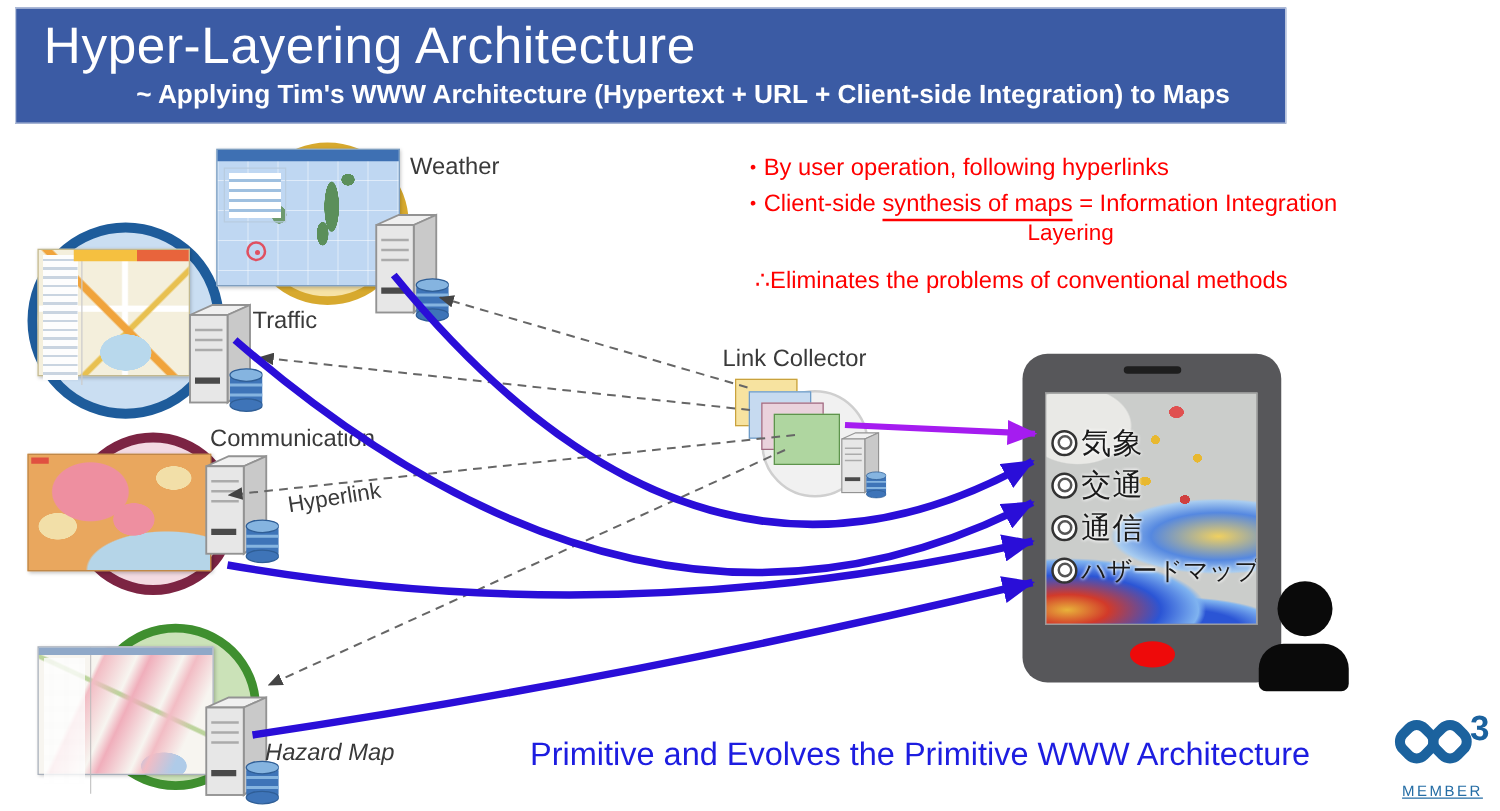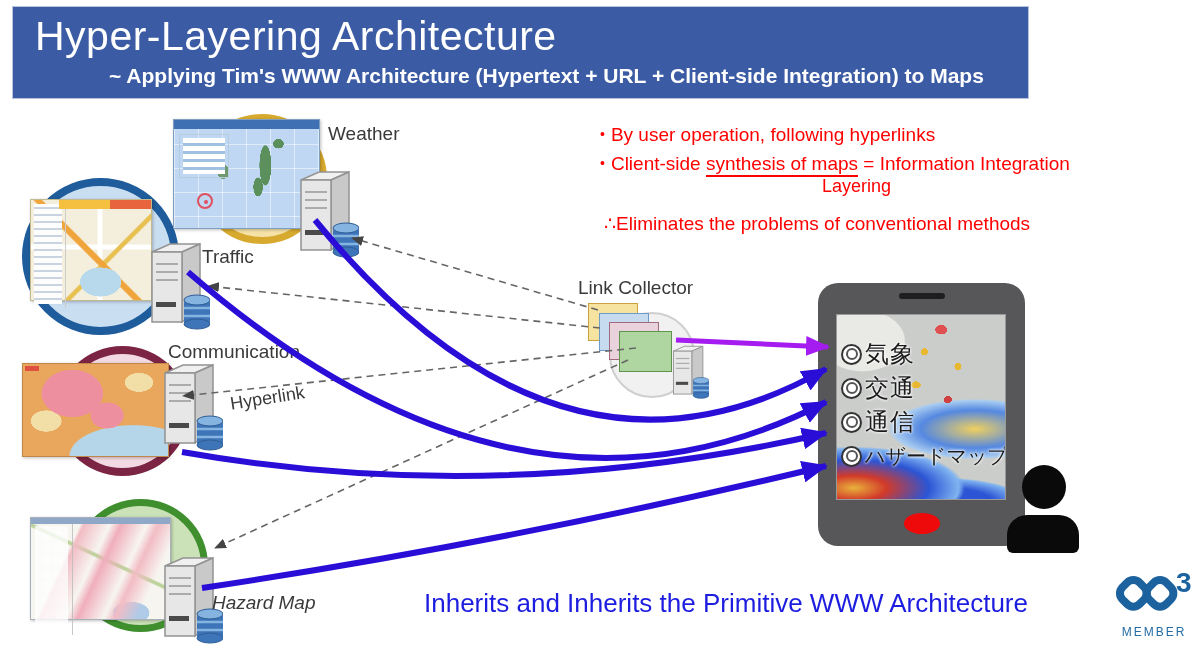--- a/index.html
+++ b/index.html
@@ -129,21 +129,21 @@
 
   
   .person { position:absolute; left:1007px; top:465px; width:72px; height:88px; z-index:6; }
   .person .head { position:absolute; left:15px; top:0; width:44px; height:44px; background:#0A0A0A; border-radius:50%; }
   .person .torso { position:absolute; left:0; bottom:0; width:72px; height:38px; background:#0A0A0A;
       border-radius:20px 20px 6px 6px; }
 
   
   .footer-text { position:absolute; left:424px; top:588px; font-size:26px; color:#1D1DE0; z-index:6; white-space:nowrap; }
   .w3-logo { position:absolute; left:1112px; top:569px; width:84px; text-align:center; z-index:6; }
-  .w3-member { font-size:12px; letter-spacing:2px; color:#256DA5; margin-top:2px; }
+  .w3-member { font-size:12px; letter-spacing:2px; color:#256DA5; margin-top:2px;text-decoration:underline; }
 
   
   .overlay { position:absolute; left:0; top:0; z-index:10; pointer-events:none; }
 </style>
 </head>
 <body>
 
 <div class="slide">
 
   <svg width="0" height="0" style="position:absolute">
@@ -239,21 +239,21 @@
       </div>
     </div>
     <div class="home"></div>
   </div>
 
   <div class="person">
     <div class="head"></div>
     <div class="torso"></div>
   </div>
 
-  <div class="footer-text">Inherits and Inherits the Primitive WWW Architecture</div>
+  <div class="footer-text">Primitive and Evolves the Primitive WWW Architecture</div>
   <div class="w3-logo">
     <svg width="84" height="50" viewBox="0 0 126 74">
       <g stroke="#1B629E" stroke-width="12" fill="none" stroke-linejoin="round">
         <rect x="14" y="18" width="36" height="36" rx="13" transform="rotate(45 32 36)"></rect>
         <rect x="54" y="18" width="36" height="36" rx="13" transform="rotate(45 72 36)"></rect>
       </g>
       <text x="96" y="34" font-size="42" font-weight="bold" fill="#1B629E" font-family="Liberation Sans, sans-serif">3</text>
     </svg>
     <div class="w3-member">MEMBER</div>
   </div>

